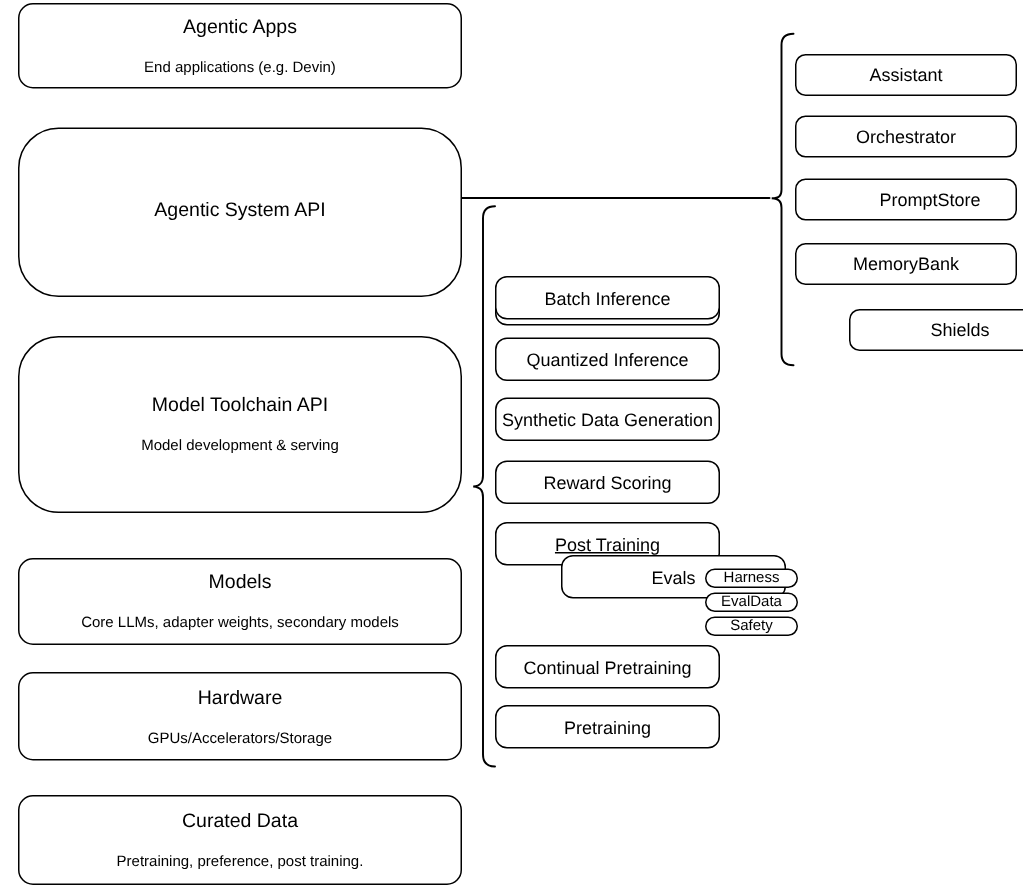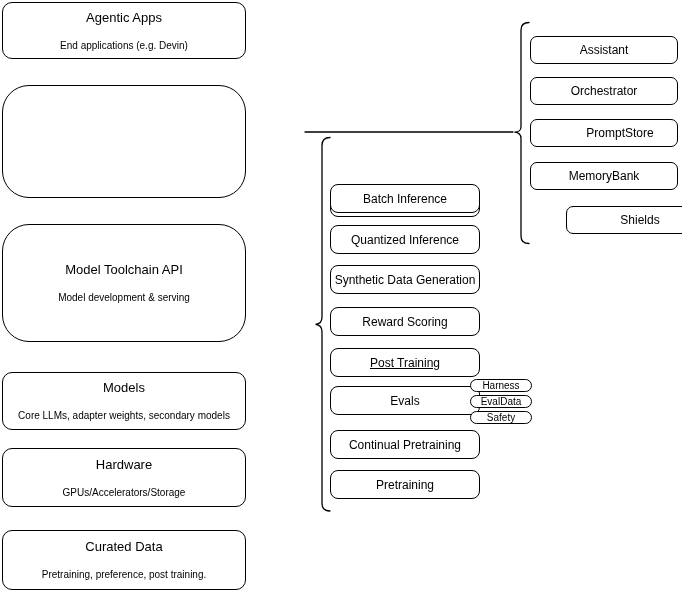--- a/index.html
+++ b/index.html
@@ -28,22 +28,22 @@
     background: #ffffff;
     border: 1px solid #000000;
     display: flex;
     flex-direction: column;
     align-items: center;
     justify-content: center;
     text-align: center;
     z-index: 2;
   }
   .leftbox {
-    left: 2px;
-    width: 244px;
+    left: 12px;
+    width: 296px;
     gap: 10px;
   }
   .leftbox .title {
     font-size: 13px;
     line-height: 16px;
     margin-bottom: 3px;
   }
   .leftbox .subtitle {
     font-size: 10px;
     line-height: 13px;
@@ -86,20 +86,21 @@
     <path d="M529 22.5 C523.5 22.5 521 25 521 30 L521 126.5 C521 130.5 519.5 132 514.5 132.2 C519.5 132.6 521 134.5 521 138.5 L521 236 C521 241 523.5 243.5 529 243.5" stroke="#000000" stroke-width="1.3" fill="none" stroke-linecap="round"></path>
     <path d="M330 137.5 C324.5 137.5 322 140 322 145.5 L322 317 C322 321.5 320.5 324 315.5 324.3 C320.5 324.8 322 327 322 331.5 L322 503 C322 508.5 324.5 511 330 511" stroke="#000000" stroke-width="1.3" fill="none" stroke-linecap="round"></path>
   </svg>
 
   <div class="node leftbox r-small" style="top:2px; height:57px;">
     <div class="title">Agentic Apps</div>
     <div class="subtitle">End applications (e.g. Devin)</div>
   </div>
 
   <div class="node leftbox r-big" style="top:85px; height:113px;">
+    <div class="title">Agentic System API</div>
   </div>
 
   <div class="node leftbox r-big" style="top:224px; height:118px;">
     <div class="title">Model Toolchain API</div>
     <div class="subtitle">Model development &amp; serving</div>
   </div>
 
   <div class="node leftbox r-small" style="top:372px; height:58px;">
     <div class="title">Models</div>
     <div class="subtitle">Core LLMs, adapter weights, secondary models</div>
@@ -126,21 +127,21 @@
   </div>
   <div class="node midbox" style="top:265px;">
     <span>Synthetic Data Generation</span>
   </div>
   <div class="node midbox" style="top:307px;">
     <span>Reward Scoring</span>
   </div>
   <div class="node midbox" style="top:348px;text-decoration:underline;">
     <span>Post Training</span>
   </div>
-  <div class="node midbox" style="top:386px;">
+  <div class="node midbox" style="top:370px;margin-left:44px;">
     <span>Evals</span>
   </div>
   <div class="node midbox" style="top:430px;">
     <span>Continual Pretraining</span>
   </div>
   <div class="node midbox" style="top:470px;">
     <span>Pretraining</span>
   </div>
 
   <div class="node pill" style="top:379px;">

